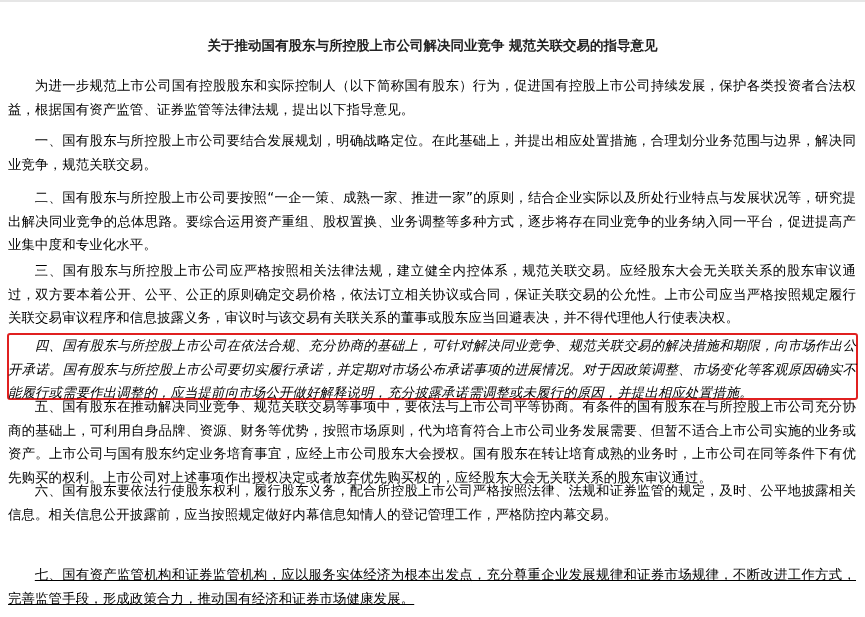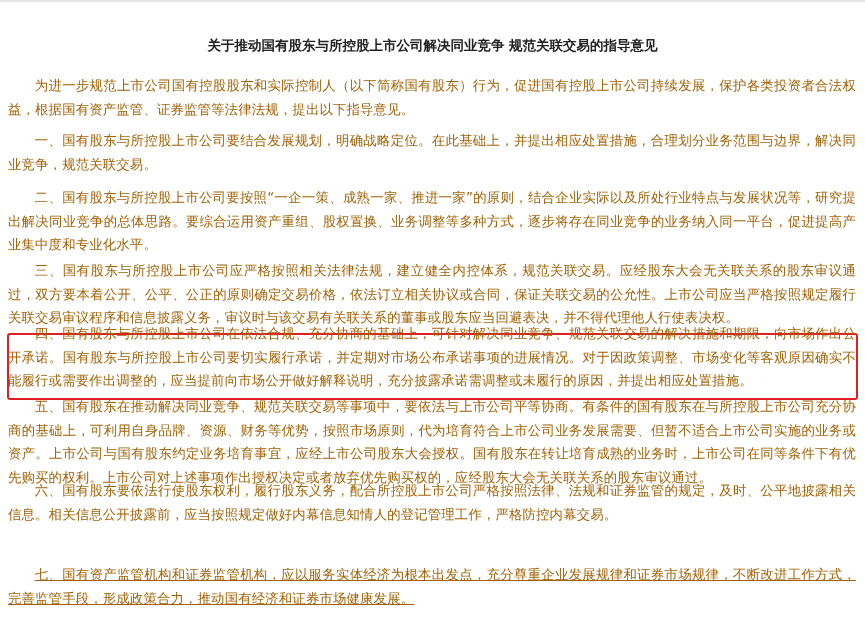--- a/index.html
+++ b/index.html
@@ -34,21 +34,21 @@
       letter-spacing: 0px;
       line-height: 18px;
       margin-top: 27px;
     }
     .para {
       position: absolute;
       left: 8px;
       width: 848px;
       font-size: 13.4px;
       line-height: 23.5px;
-      color: #a16207;
+      color: #000000;
       text-indent: 2em;
       text-align: justify;
       margin: 0;
       letter-spacing: 0.15px;
     }
     .highlight-box {
       position: absolute;
       left: 7px;
       top: 333px;
       width: 847px;
@@ -66,19 +66,19 @@
 
 <p class="para" style="top:74px;">为进一步规范上市公司国有控股股东和实际控制人（以下简称国有股东）行为，促进国有控股上市公司持续发展，保护各类投资者合法权益，根据国有资产监管、证券监管等法律法规，提出以下指导意见。</p>
 
 <p class="para" style="top:129px;">一、国有股东与所控股上市公司要结合发展规划，明确战略定位。在此基础上，并提出相应处置措施，合理划分业务范围与边界，解决同业竞争，规范关联交易。</p>
 
 <p class="para" style="top:186px;">二、国有股东与所控股上市公司要按照“一企一策、成熟一家、推进一家”的原则，结合企业实际以及所处行业特点与发展状况等，研究提出解决同业竞争的总体思路。要综合运用资产重组、股权置换、业务调整等多种方式，逐步将存在同业竞争的业务纳入同一平台，促进提高产业集中度和专业化水平。</p>
 
 <p class="para" style="top:259px;">三、国有股东与所控股上市公司应严格按照相关法律法规，建立健全内控体系，规范关联交易。应经股东大会无关联关系的股东审议通过，双方要本着公开、公平、公正的原则确定交易价格，依法订立相关协议或合同，保证关联交易的公允性。上市公司应当严格按照规定履行关联交易审议程序和信息披露义务，审议时与该交易有关联关系的董事或股东应当回避表决，并不得代理他人行使表决权。</p>
 
 <div class="highlight-box"></div>
-<p class="para" style="top:322px;">四、国有股东与所控股上市公司在依法合规、充分协商的基础上，可针对解决同业竞争、规范关联交易的解决措施和期限，向市场作出公开承诺。国有股东与所控股上市公司要切实履行承诺，并定期对市场公布承诺事项的进展情况。对于因政策调整、市场变化等客观原因确实不能履行或需要作出调整的，应当提前向市场公开做好解释说明，充分披露承诺需调整或未履行的原因，并提出相应处置措施。</p>
+<p class="para" style="top:334px;font-style:italic;">四、国有股东与所控股上市公司在依法合规、充分协商的基础上，可针对解决同业竞争、规范关联交易的解决措施和期限，向市场作出公开承诺。国有股东与所控股上市公司要切实履行承诺，并定期对市场公布承诺事项的进展情况。对于因政策调整、市场变化等客观原因确实不能履行或需要作出调整的，应当提前向市场公开做好解释说明，充分披露承诺需调整或未履行的原因，并提出相应处置措施。</p>
 
 <p class="para" style="top:395px;">五、国有股东在推动解决同业竞争、规范关联交易等事项中，要依法与上市公司平等协商。有条件的国有股东在与所控股上市公司充分协商的基础上，可利用自身品牌、资源、财务等优势，按照市场原则，代为培育符合上市公司业务发展需要、但暂不适合上市公司实施的业务或资产。上市公司与国有股东约定业务培育事宜，应经上市公司股东大会授权。国有股东在转让培育成熟的业务时，上市公司在同等条件下有优先购买的权利。上市公司对上述事项作出授权决定或者放弃优先购买权的，应经股东大会无关联关系的股东审议通过。</p>
 
 <p class="para" style="top:479px;">六、国有股东要依法行使股东权利，履行股东义务，配合所控股上市公司严格按照法律、法规和证券监管的规定，及时、公平地披露相关信息。相关信息公开披露前，应当按照规定做好内幕信息知情人的登记管理工作，严格防控内幕交易。</p>
 
 <p class="para" style="top:563px;text-decoration:underline;">七、国有资产监管机构和证券监管机构，应以服务实体经济为根本出发点，充分尊重企业发展规律和证券市场规律，不断改进工作方式，完善监管手段，形成政策合力，推动国有经济和证券市场健康发展。</p>
 
 </body></html>

